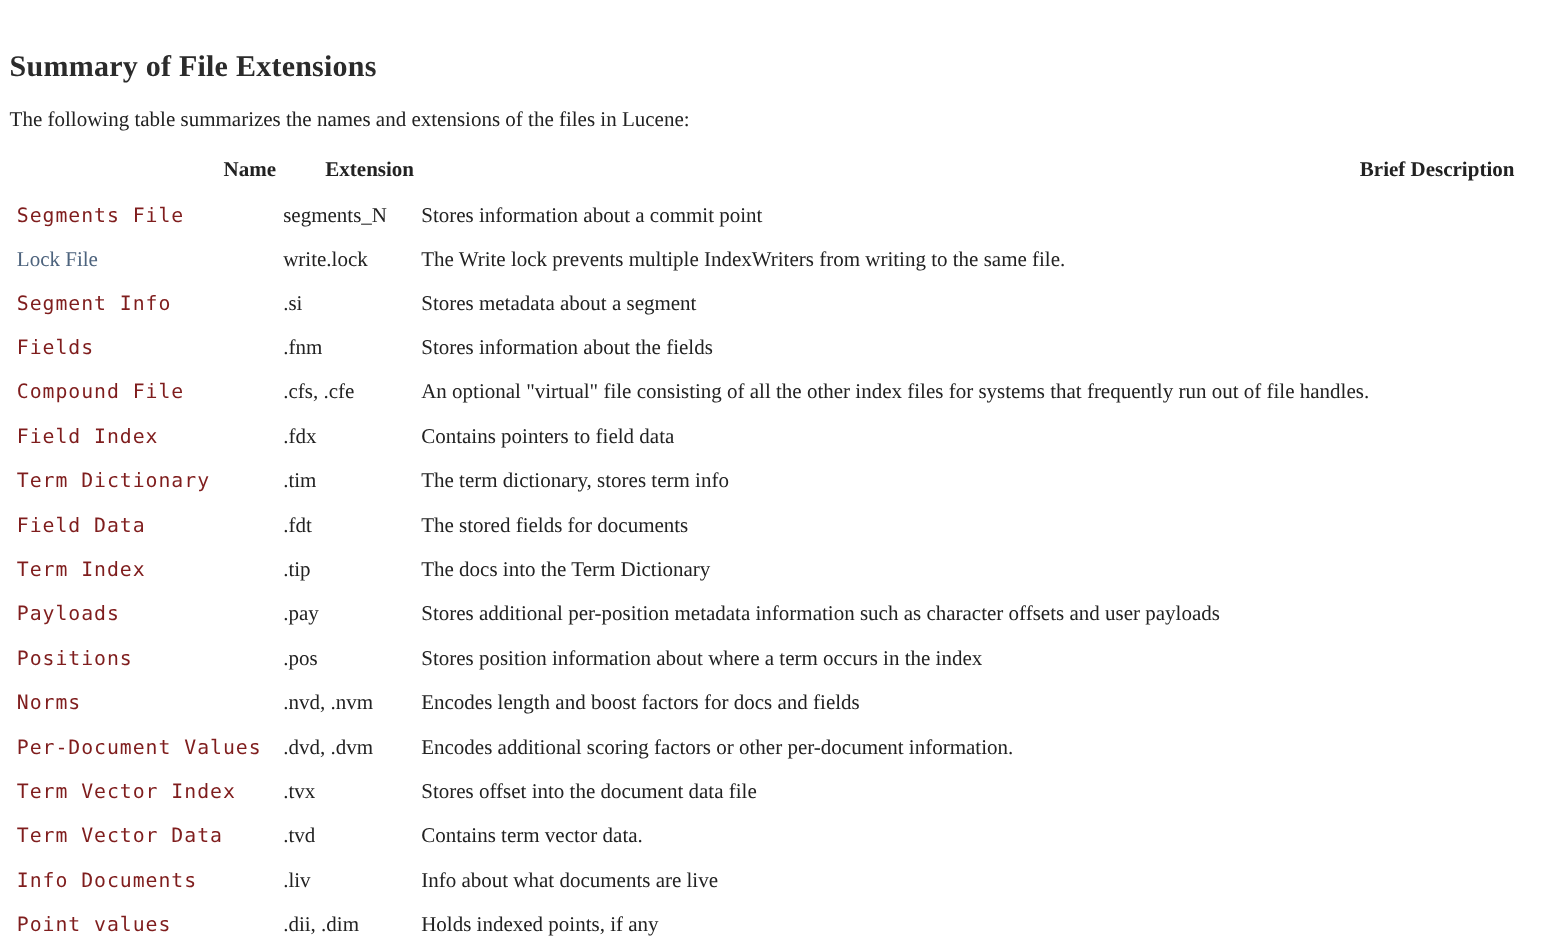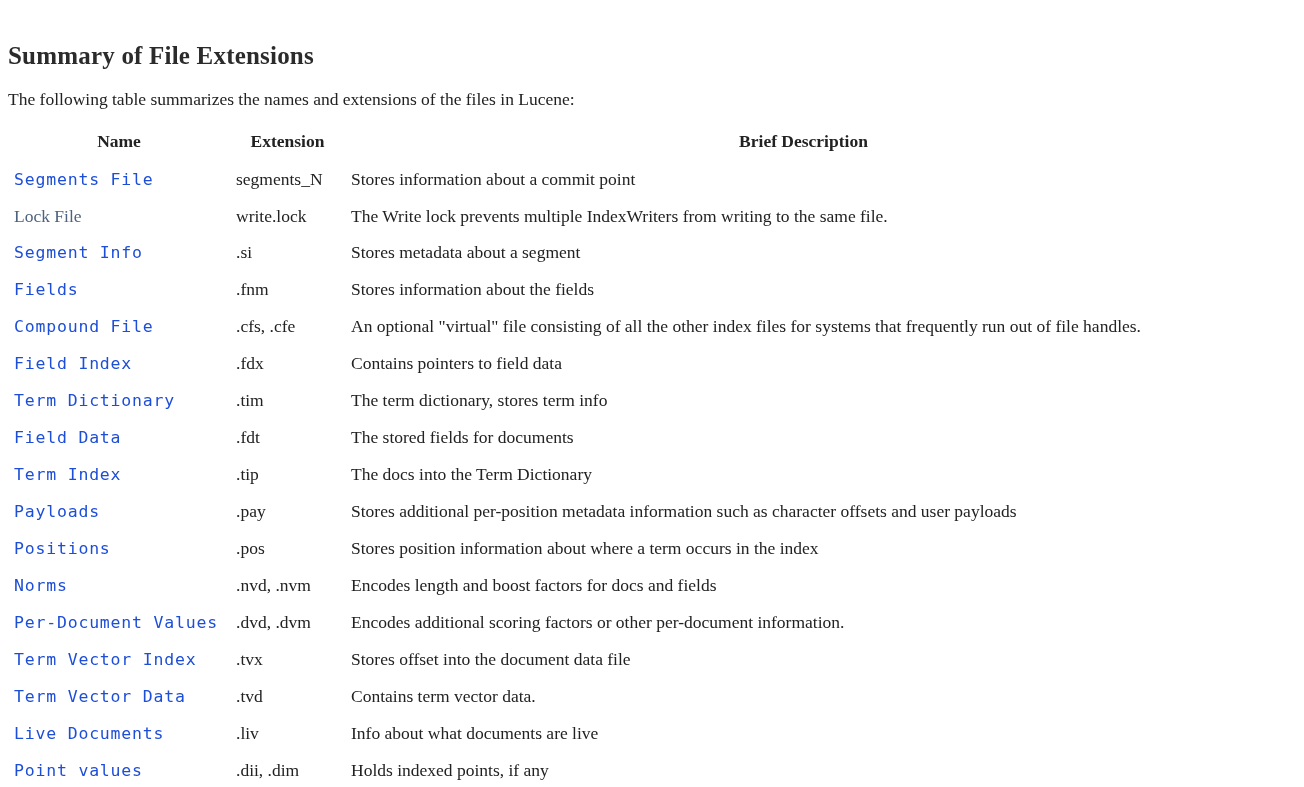--- a/index.html
+++ b/index.html
@@ -37,38 +37,38 @@
     margin-top: 19px;
     width: 1254px;
     table-layout: fixed;
   }
   col.col-name { width: 222px; }
   col.col-ext  { width: 115px; }
   col.col-desc { width: auto; }
   th {
     font-size: 17.5px;
     font-weight: bold;
-    text-align: center;
+    text-align: right;
     color: #222222;
     padding: 0 0 8px 0;
     line-height: 23px;
   }
   td {
     vertical-align: baseline;
     padding: 7px 0 7px 6px;
     line-height: 22px;
     font-size: 17.5px;
     color: #222222;
   }
   td.name-cell { padding-left: 6px; }
   .file-name {
     font-family: "DejaVu Sans Mono", "Liberation Mono", monospace;
     font-size: 16.5px;
     letter-spacing: 0.8px;
-    color: #1d4ed8;
+    color: #7f1d1d;
     text-decoration: none;
     cursor: pointer;
   }
   .file-name.plain {
     font-family: "Liberation Serif", "DejaVu Serif", serif;
     font-size: 17.5px;
     letter-spacing: 0;
     color: #4d637d;
     cursor: default;
   }
@@ -206,21 +206,21 @@
     </tr>
         <tr>
       <td class="name-cell">
         <span class="file-name">Term Vector Data</span>
       </td>
       <td>.tvd</td>
       <td>Contains term vector data.</td>
     </tr>
         <tr>
       <td class="name-cell">
-        <span class="file-name">Live Documents</span>
+        <span class="file-name">Info Documents</span>
       </td>
       <td>.liv</td>
       <td>Info about what documents are live</td>
     </tr>
         <tr>
       <td class="name-cell">
         <span class="file-name">Point values</span>
       </td>
       <td>.dii, .dim</td>
       <td>Holds indexed points, if any</td>

